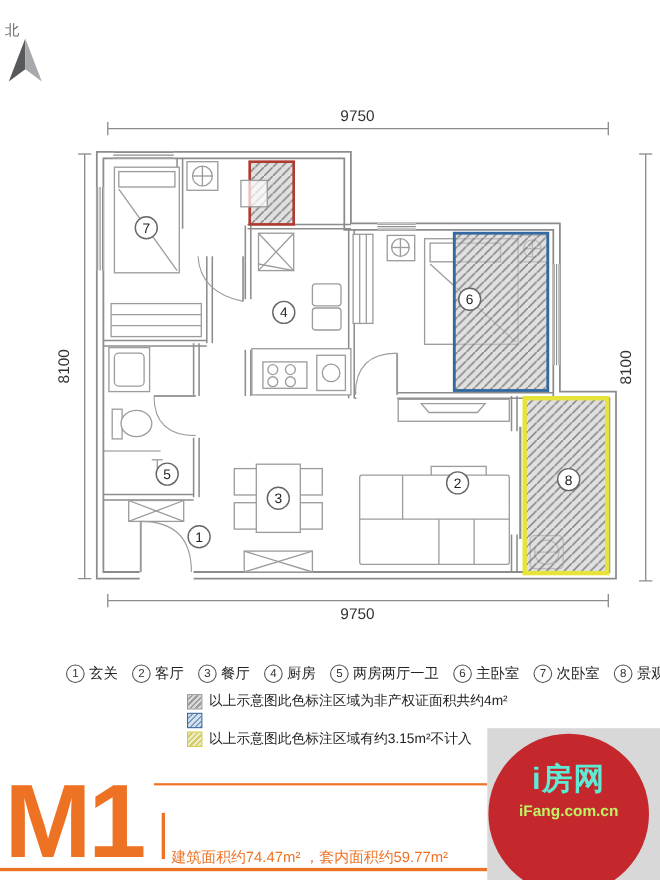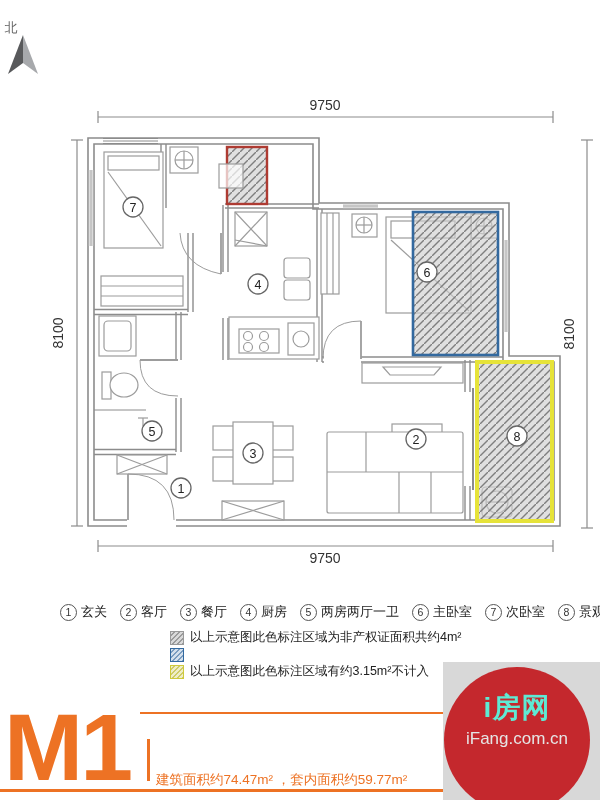--- a/index.html
+++ b/index.html
@@ -28,21 +28,21 @@
              color:#ed7224;letter-spacing:-3px;}
   .vbar{position:absolute;left:147px;top:739px;width:2.5px;height:42px;background:#ed7224;}
   .unit-type{position:absolute;left:156px;top:733px;font-size:31px;font-weight:bold;color:#ed7224;white-space:nowrap;}
   .unit-area{position:absolute;left:156px;top:771px;font-size:13.5px;color:#ed7224;white-space:nowrap;text-align:right;}
   
   .logo-box{position:absolute;left:443px;top:662px;width:157px;height:138px;background:#d8d8d8;
             overflow:hidden;z-index:5;}
   .logo-circle{position:absolute;left:1px;top:5px;width:146px;height:146px;border-radius:50%;
                background:#c4282d;display:flex;flex-direction:column;align-items:center;}
   .logo-brand{margin-top:22px;font-size:28px;font-weight:bold;color:#5eead4;letter-spacing:1px;}
-  .logo-domain{margin-top:2px;font-size:17px;font-weight:normal;color:#e5e5e5;}
+  .logo-domain{margin-top:2px;font-size:14px;font-weight:bold;color:#bef264;}
 </style>
 </head>
 <body>
 
 <div id="stage">
 
   <svg id="plan-svg" width="600" height="598" viewBox="0 0 600 598">
     <defs>
       <pattern id="hatch" width="8" height="8" patternUnits="userSpaceOnUse">
         <rect width="8" height="8" fill="#cdcdcd" fill-opacity="0.62"></rect>

